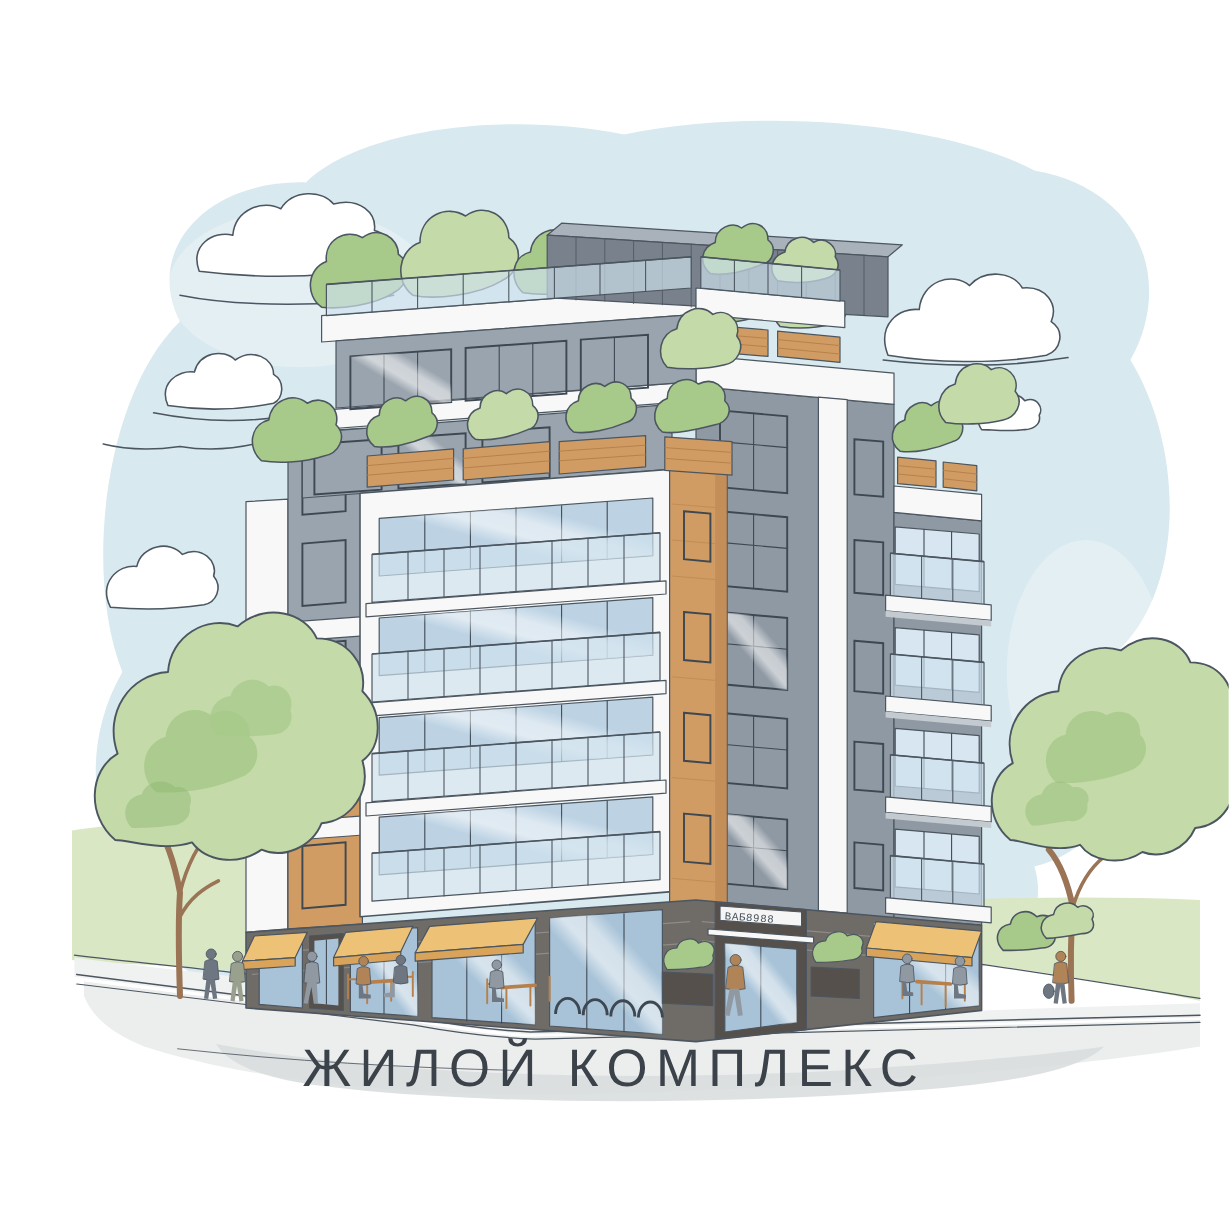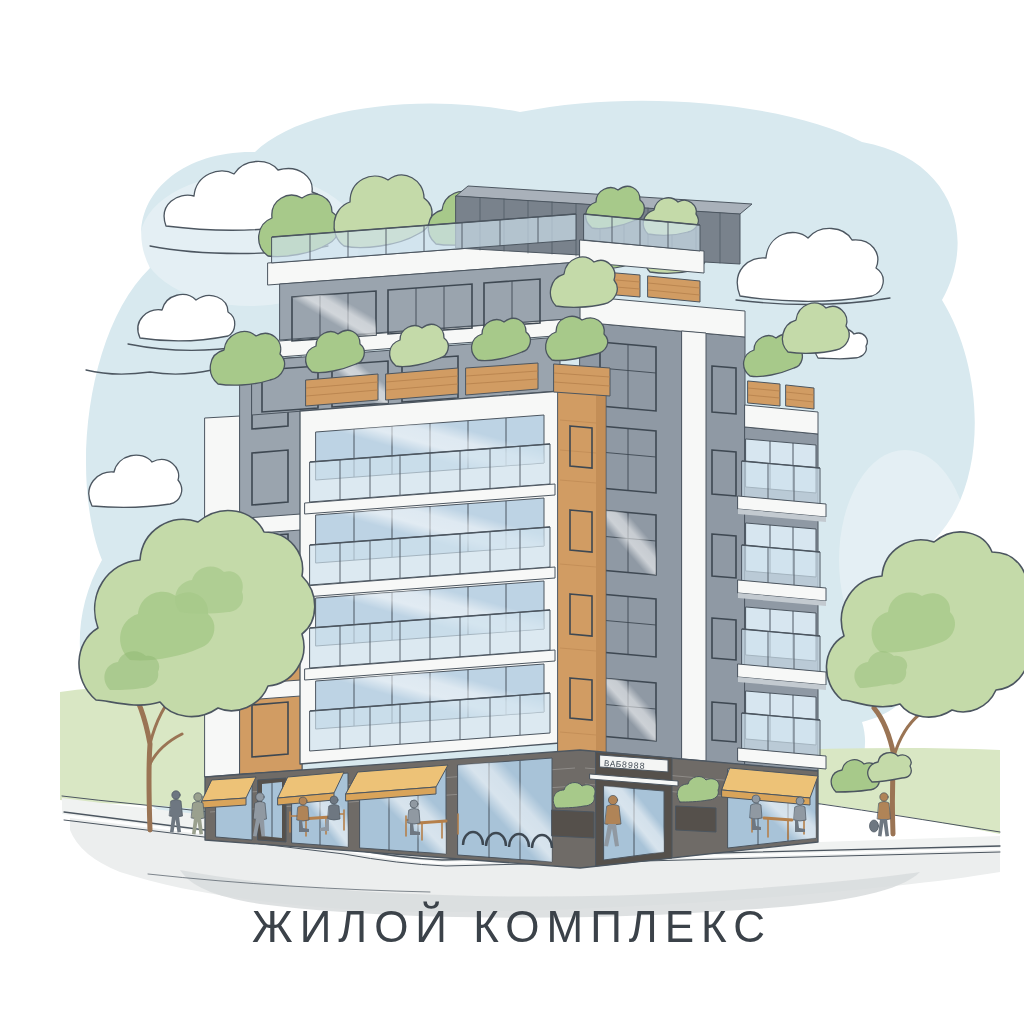--- a/index.html
+++ b/index.html
@@ -1,19 +1,19 @@
 <!DOCTYPE html>
 <html style="--paper: #ffffff; --sky: #d8e9ef; --cloud: #ffffff; --outline: #4c5660; --grass: #d9e7c4; --walk: #f0f2f1; --road: #eceeee; --road-shadow: #d8dcdd; --foliage-light: #c4daa9; --foliage-mid: #a7c98a; --foliage-dark: #8cb66e; --trunk: #9a7454; --gray: #9aa4ae; --gray2: #8f99a4; --pent: #79828c; --pent-top: #a9b1ba; --white-trim: #f7f8f7; --slab-shade: #c3cad0; --glass: #bdd3e4; --glass-light: #d7e6f0; --store: #a8c3d8; --balu: #cfe2ee; --frame: #3e4852; --wood: #d19c63; --wood-dark: #b5804b; --base: #6f6b67; --door-dark: #55504b; --awning: #edc277; --awning-dark: #d9a45a; --sign-bg: #f4f5f4; --fig-gray: #9099a2; --fig-dark: #6e7781; --fig-brown: #b08457; --fig-olive: #9aa08e; --caption: #3b4249;"><head>
 <meta charset="utf-8">
 <style>
   html,body{margin:0;padding:0;background:#ffffff;}
   .stage{position:relative;width:1024px;height:1024px;background:var(--paper,#fff);overflow:hidden;
          font-family:"Liberation Sans",sans-serif;}
   .stage svg{position:absolute;left:0;top:0;}
-  .caption{position:absolute;left:0;top:902px;width:100%;text-align:center;
+  .caption{position:absolute;left:0;top:866px;width:100%;text-align:center;
            font-family:"Liberation Sans",sans-serif;font-size:44px;font-weight:400;
            letter-spacing:7px;color:var(--caption,#3b4249);}
   
   .o{stroke:var(--outline);stroke-width:1;stroke-linejoin:round;stroke-linecap:round;}
   .o16{stroke-width:1.6}.o13{stroke-width:1.3}.o07{stroke-width:.7}
   .none{fill:none}
   
   .fSky{fill:var(--sky)} .fCloud{fill:var(--cloud)}
   .fGrass{fill:var(--grass)} .fWalk{fill:var(--walk)}
   .fRoad{fill:var(--road)} .fRoadSh{fill:var(--road-shadow)}

